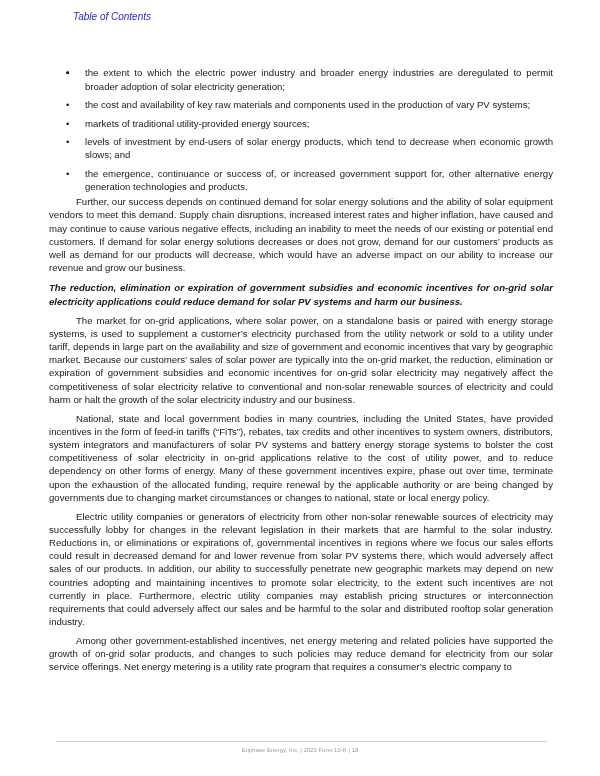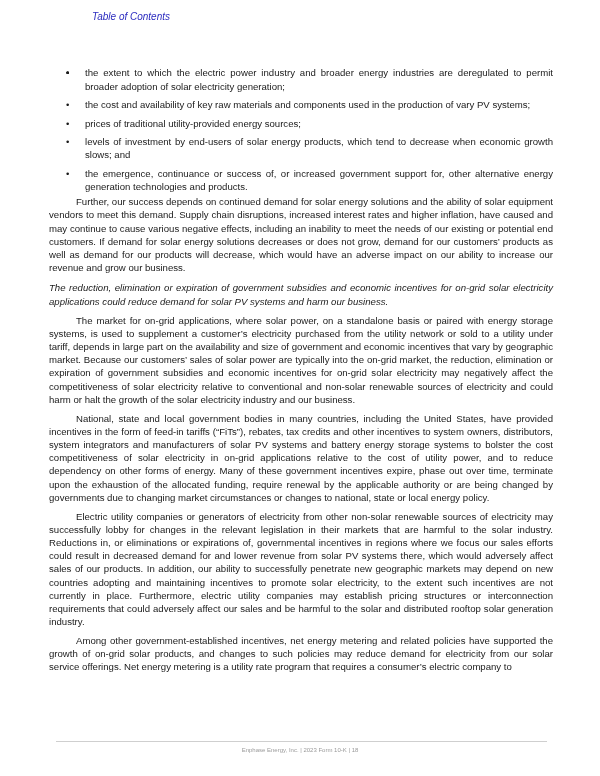--- a/index.html
+++ b/index.html
@@ -1,40 +1,40 @@
 <!DOCTYPE html>
 <html><head>
 <meta charset="utf-8">
 <style>
   html, body { margin: 0; padding: 0; background: #ffffff; }
   body { width: 600px; height: 776px; position: relative; overflow: hidden;
          font-family: "Liberation Sans", sans-serif; color: #1a1a1a; }
-  .toc-link { position: absolute; left: 92px; top: 11px; font-size: 10px; font-style: italic;
+  .toc-link { position: absolute; left: 73px; top: 11px; font-size: 10px; font-style: italic;
               color: #2b2bbf; text-decoration: none; cursor: pointer; }
   .content { position: absolute; left: 49px; top: 61px; width: 504px; font-size: 9.6px; line-height: 13.2px; }
   ul.bullets { list-style: none; margin: 0; padding: 0; }
   ul.bullets li { position: relative; padding-left: 36px; text-align: justify; margin-bottom: 5.3px; }
   ul.bullets li .bullet { position: absolute; left: 17px; top: 0; }
   p { margin: 0 0 5.6px 0; text-align: justify; text-indent: 27px; }
-  p.heading { text-indent: 0; font-weight: normal; font-style: italic; margin-top: 7px; margin-bottom: 5.8px; }
+  p.heading { text-indent: 0; font-weight: bold; font-style: italic; margin-top: 7px; margin-bottom: 5.8px; }
   .footer-rule { position: absolute; left: 56px; width: 491px; top: 741px; height: 0; border-top: 1px solid #cfcfcf; }
   .footer { position: absolute; left: 0; width: 600px; top: 747px; text-align: center; font-size: 6px; color: #9a9a9a; }
 </style>
 </head>
 <body>
 
 <a class="toc-link">Table of Contents</a>
 
 <div class="content">
   <ul class="bullets">
     <li><span class="bullet">•</span></li>
     <li><span class="bullet">•</span></li>
     <li><span class="bullet">•</span><span>the extent to which the electric power industry and broader energy industries are deregulated to permit broader adoption of solar electricity generation;</span></li>
     <li><span class="bullet">•</span><span>the cost and availability of key raw materials and components used in the production of vary PV systems;</span></li>
-    <li><span class="bullet">•</span><span>prices of traditional utility-provided energy sources;</span></li>
+    <li><span class="bullet">•</span><span>markets of traditional utility-provided energy sources;</span></li>
     <li><span class="bullet">•</span><span>levels of investment by end-users of solar energy products, which tend to decrease when economic growth slows; and</span></li>
     <li style="margin-bottom:2px"><span class="bullet">•</span><span>the emergence, continuance or success of, or increased government support for, other alternative energy generation technologies and products.</span></li>
   </ul>
 
   <p>Further, our success depends on continued demand for solar energy solutions and the ability of solar equipment vendors to meet this demand. Supply chain disruptions, increased interest rates and higher inflation, have caused and may continue to cause various negative effects, including an inability to meet the needs of our existing or potential end customers. If demand for solar energy solutions decreases or does not grow, demand for our customers’ products as well as demand for our products will decrease, which would have an adverse impact on our ability to increase our revenue and grow our business.</p>
   <p class="heading">The reduction, elimination or expiration of government subsidies and economic incentives for on-grid solar electricity applications could reduce demand for solar PV systems and harm our business.</p>
   <p>The market for on-grid applications, where solar power, on a standalone basis or paired with energy storage systems, is used to supplement a customer’s electricity purchased from the utility network or sold to a utility under tariff, depends in large part on the availability and size of government and economic incentives that vary by geographic market. Because our customers’ sales of solar power are typically into the on-grid market, the reduction, elimination or expiration of government subsidies and economic incentives for on-grid solar electricity may negatively affect the competitiveness of solar electricity relative to conventional and non-solar renewable sources of electricity and could harm or halt the growth of the solar electricity industry and our business.</p>
   <p>National, state and local government bodies in many countries, including the United States, have provided incentives in the form of feed-in tariffs (“FiTs”), rebates, tax credits and other incentives to system owners, distributors, system integrators and manufacturers of solar PV systems and battery energy storage systems to bolster the cost competitiveness of solar electricity in on-grid applications relative to the cost of utility power, and to reduce dependency on other forms of energy. Many of these government incentives expire, phase out over time, terminate upon the exhaustion of the allocated funding, require renewal by the applicable authority or are being changed by governments due to changing market circumstances or changes to national, state or local energy policy.</p>
   <p>Electric utility companies or generators of electricity from other non-solar renewable sources of electricity may successfully lobby for changes in the relevant legislation in their markets that are harmful to the solar industry. Reductions in, or eliminations or expirations of, governmental incentives in regions where we focus our sales efforts could result in decreased demand for and lower revenue from solar PV systems there, which would adversely affect sales of our products. In addition, our ability to successfully penetrate new geographic markets may depend on new countries adopting and maintaining incentives to promote solar electricity, to the extent such incentives are not currently in place. Furthermore, electric utility companies may establish pricing structures or interconnection requirements that could adversely affect our sales and be harmful to the solar and distributed rooftop solar generation industry.</p>
   <p>Among other government-established incentives, net energy metering and related policies have supported the growth of on-grid solar products, and changes to such policies may reduce demand for electricity from our solar service offerings. Net energy metering is a utility rate program that requires a consumer’s electric company to</p>

